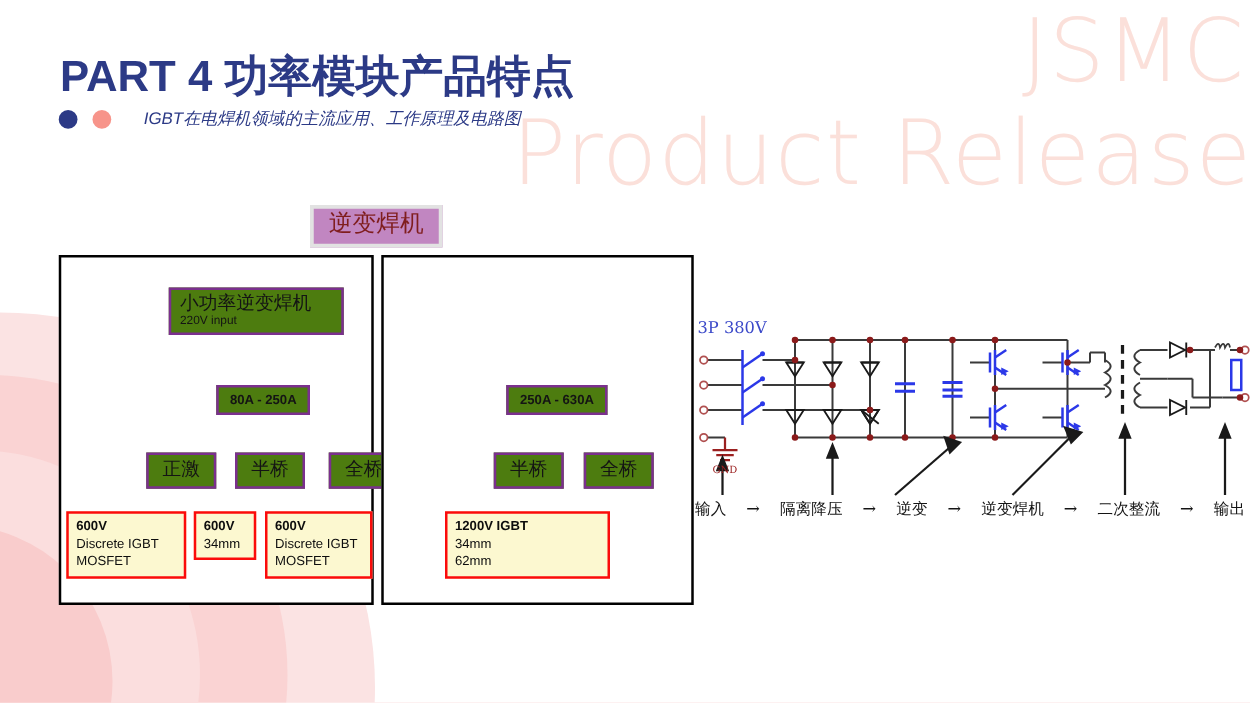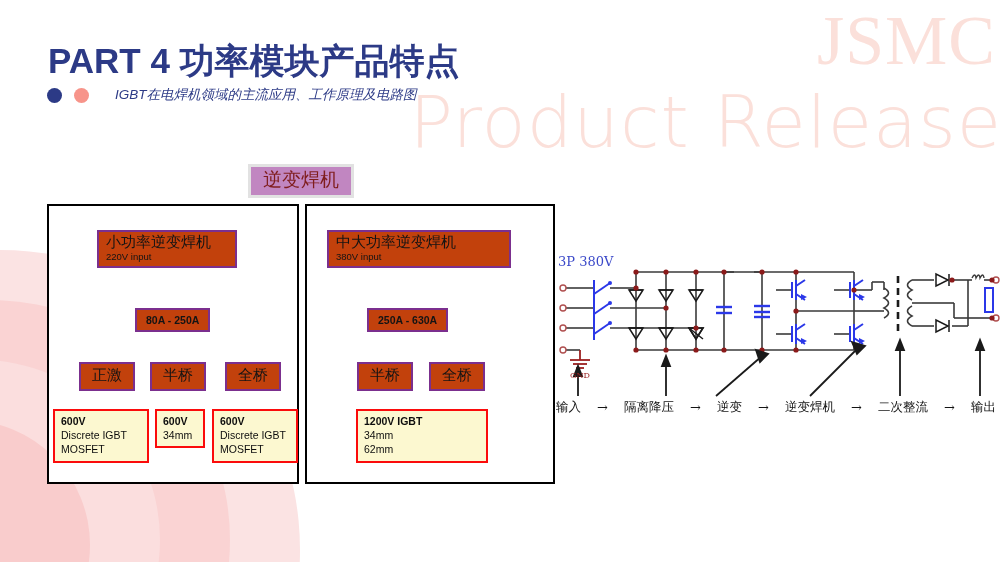--- a/index.html
+++ b/index.html
@@ -14,21 +14,21 @@
   #deco-b { left:-250px; top:300px; width:480px; height:480px; background:#fad3d3; }
   #deco-c { left:-200px; top:360px; width:360px; height:360px; background:#fbdede; }
   #deco-d { left:-160px; top:420px; width:250px; height:250px; background:#f9cccc; }
 
   
   .watermark {
     position:absolute; color:#fbe0da; font-weight:300;
     font-family:"DejaVu Sans",sans-serif; letter-spacing:1px;
     white-space:nowrap; pointer-events:none; line-height:1;
   }
-  #wm-1 { right:4px; top:6px;  font-size:70px;font-family:Liberation Serif, serif; }
+  #wm-1 { right:4px; top:6px;  font-size:70px; }
   #wm-2 { right:-2px; top:86px; font-size:72px; }
 
   
   #page-title {
     position:absolute; left:48px; top:38px;
     font-size:35px; font-weight:bold; color:#2c3a86;
     letter-spacing:0px; white-space:nowrap;
   }
   #subtitle-row { position:absolute; left:47px; top:86px; display:flex; align-items:center; }
   .dot { width:15px; height:15px; border-radius:50%; }
@@ -50,24 +50,25 @@
   
   .panel {
     position:absolute; top:204px; height:280px;
     border:2.5px solid #000; background:#fff; box-sizing:border-box;
   }
   #panel-left  { left:47px;  width:252px; }
   #panel-right { left:305px; width:250px; }
 
   
   .pbox {
-    position:absolute; background:#c2410c; border:2.5px solid #7b2f8e;
+    position:absolute; background:#4d7c0f; border:2.5px solid #7b2f8e;
     box-sizing:border-box; color:#141414;
     font-family:"DejaVu Serif","Liberation Serif",serif;
     padding:2px 7px 3px 7px;
+    margin-left:38px;
   }
   .pbox .cn { font-size:15px; line-height:1.15; white-space:nowrap; }
   .pbox .en {
     font-size:9.5px; line-height:1.25; white-space:nowrap;
     font-family:"Liberation Sans","DejaVu Sans",sans-serif;
   }
   .pbox.amp {
     font-family:"Liberation Sans","DejaVu Sans",sans-serif;
     font-size:10.5px; font-weight:bold; padding:4px 9px;
     white-space:nowrap;
@@ -139,24 +140,20 @@
   </div>
 
   <div class="ybox" style="left:163px; top:203px; width:86px;">
     <div class="hd">600V</div>
     <div>Discrete IGBT</div>
     <div>MOSFET</div>
   </div>
 </div>
 
 <div class="panel" id="panel-right">
-  <div class="pbox" style="left:20px; top:24px; width:184px;">
-    <div class="cn">中大功率逆变焊机</div>
-    <div class="en">380V input</div>
-  </div>
 
   <div class="pbox amp" style="left:60px; top:102px;">250A - 630A</div>
 
   <div class="pbox topo" style="left:50px; top:156px;">半桥</div>
   <div class="pbox topo" style="left:122px; top:156px;">全桥</div>
 
   <div class="ybox" style="left:49px; top:203px; width:132px;">
     <div class="hd">1200V IGBT</div>
     <div>34mm</div>
     <div>62mm</div>

